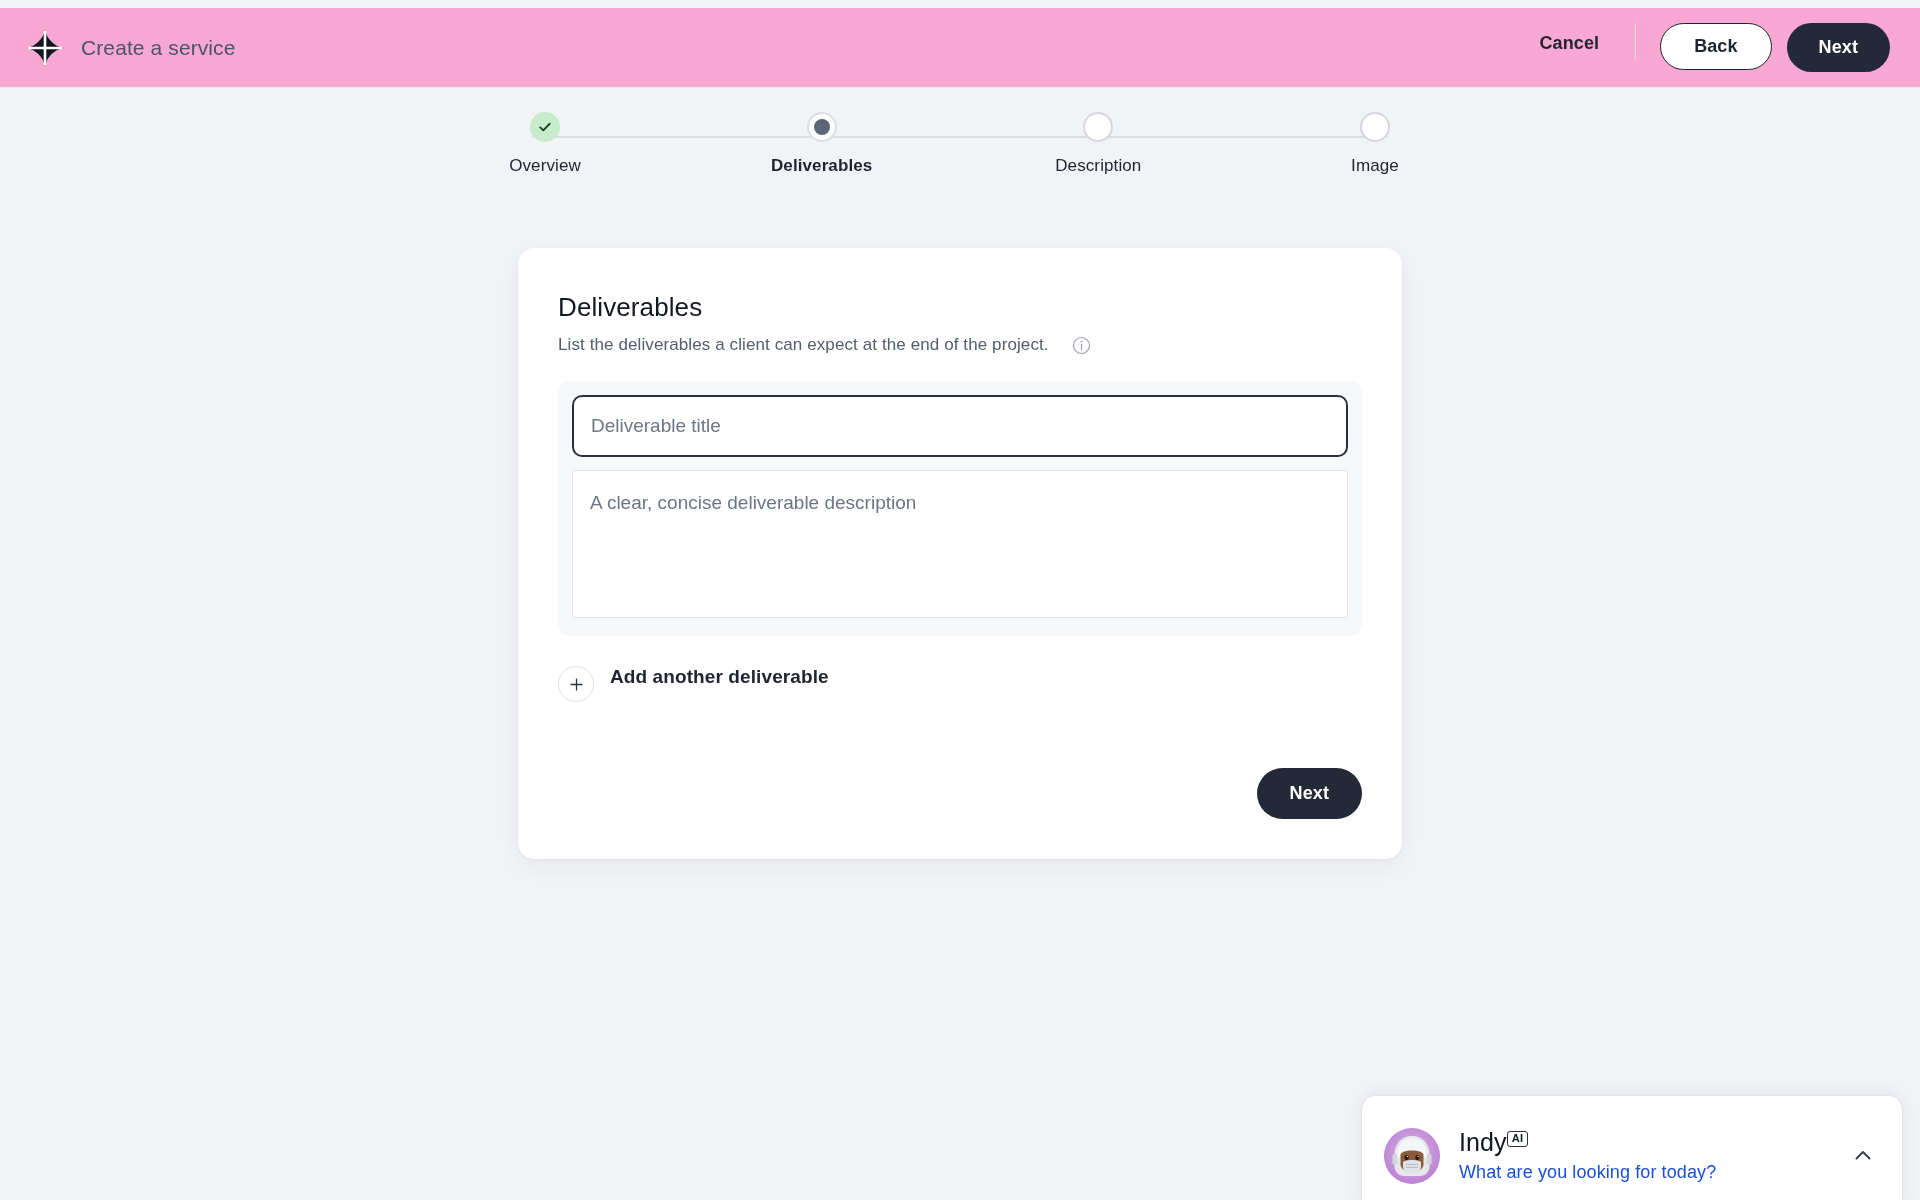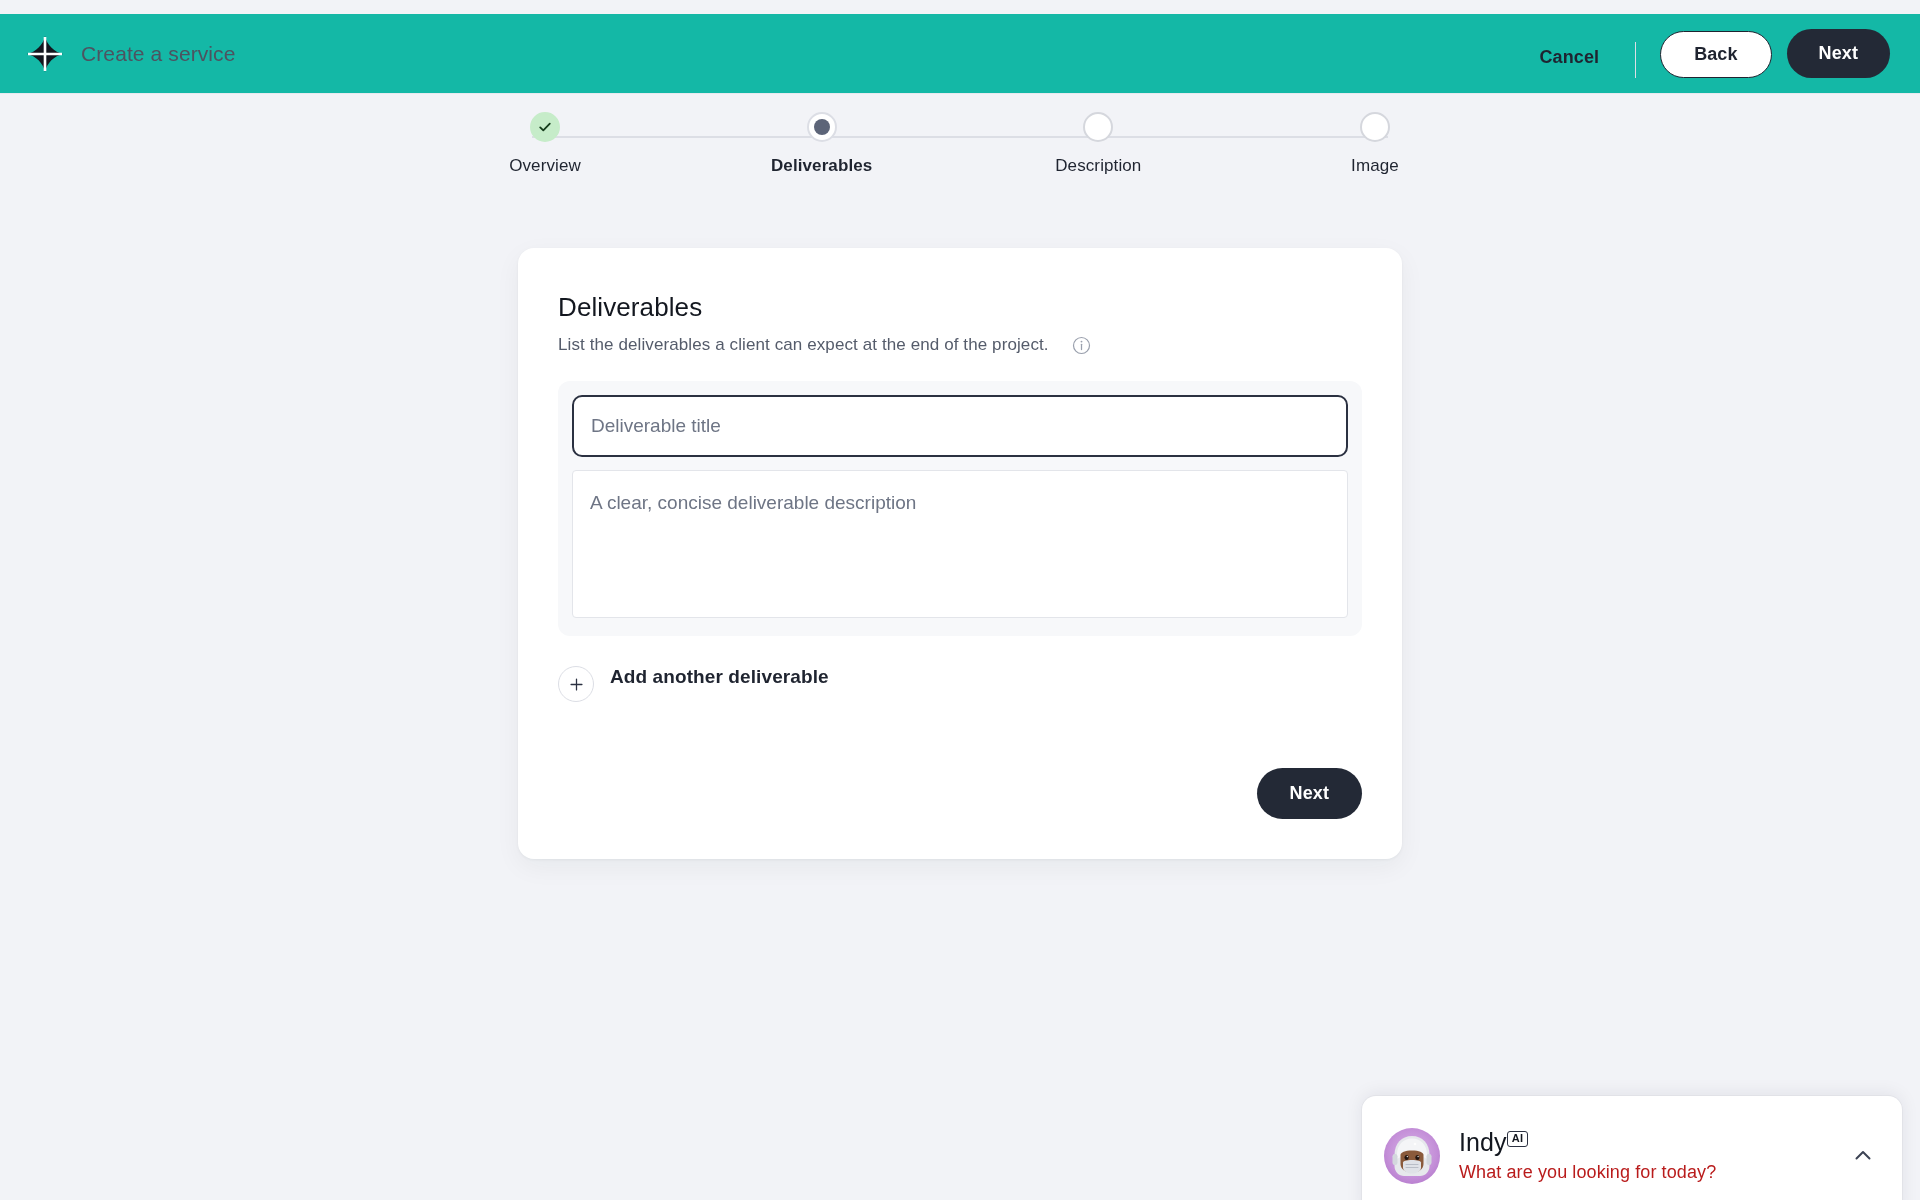--- a/index.html
+++ b/index.html
@@ -13,24 +13,24 @@
   body {
     font-family: "Liberation Sans", sans-serif;
     background: #f2f3f7;
     color: #1f2430;
     -webkit-font-smoothing: antialiased;
   }
 
   
   .topbar {
     position: absolute;
-    top: 14px; left: 0;
+    top: 8px; left: 0;
     width: 1920px;
     height: 80px;
-    background: #14b8a6;
+    background: #f9a8d4;
     border-bottom: 1px solid #e7e9ef;
     display: flex;
     align-items: center;
     padding: 0 30px 0 26px;
     z-index: 20;
   }
 
   .brand {
     display: flex;
     align-items: center;
@@ -47,21 +47,21 @@
   .topbar-title {
     font-size: 21px;
     color: #4d5360;
     letter-spacing: 0.1px;
     font-weight: 400;
   }
 
   .topbar-actions {
     margin-left: auto;
     display: flex;
-    align-items: flex-end;
+    align-items: flex-start;
   }
 
   .cancel-btn {
     font-size: 18px;
     font-weight: 700;
     color: #1f2430;
     background: none;
     border: none;
     cursor: pointer;
     padding: 10px 14px;
@@ -373,21 +373,21 @@
     border: 1.4px solid #2b3141;
     border-radius: 3px;
     padding: 1px 4px 2px 4px;
     line-height: 1;
     margin-top: 1px;
     letter-spacing: 0.3px;
   }
 
   .indy-sub {
     font-size: 18px;
-    color: #b91c1c;
+    color: #1d4ed8;
     letter-spacing: 0.1px;
   }
 
   .indy-chevron {
     margin-left: auto;
     width: 26px;
     height: 26px;
     cursor: pointer;
     flex: 0 0 auto;
   }

